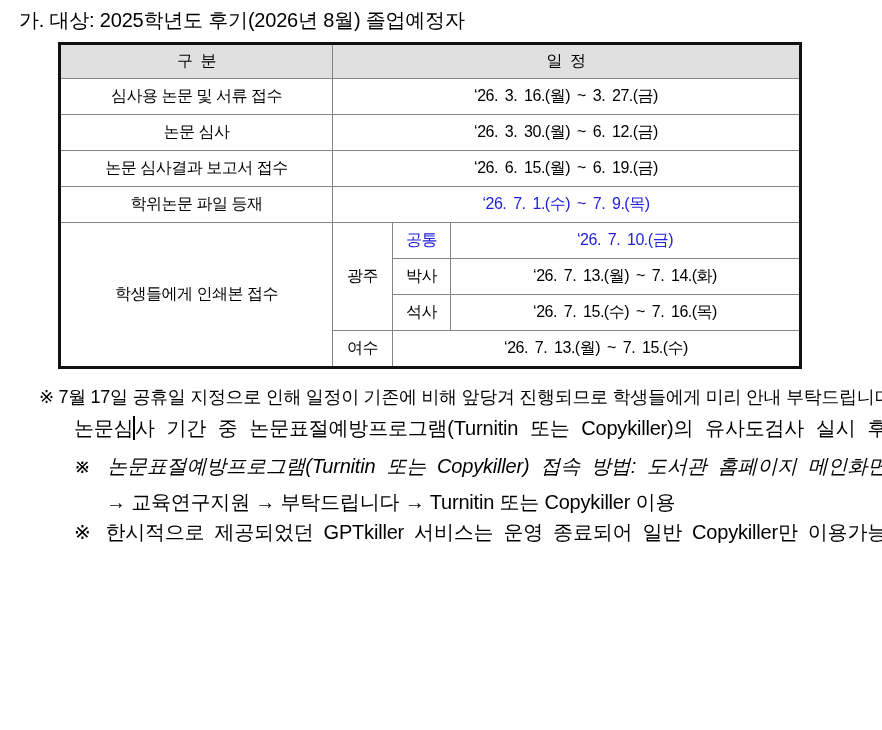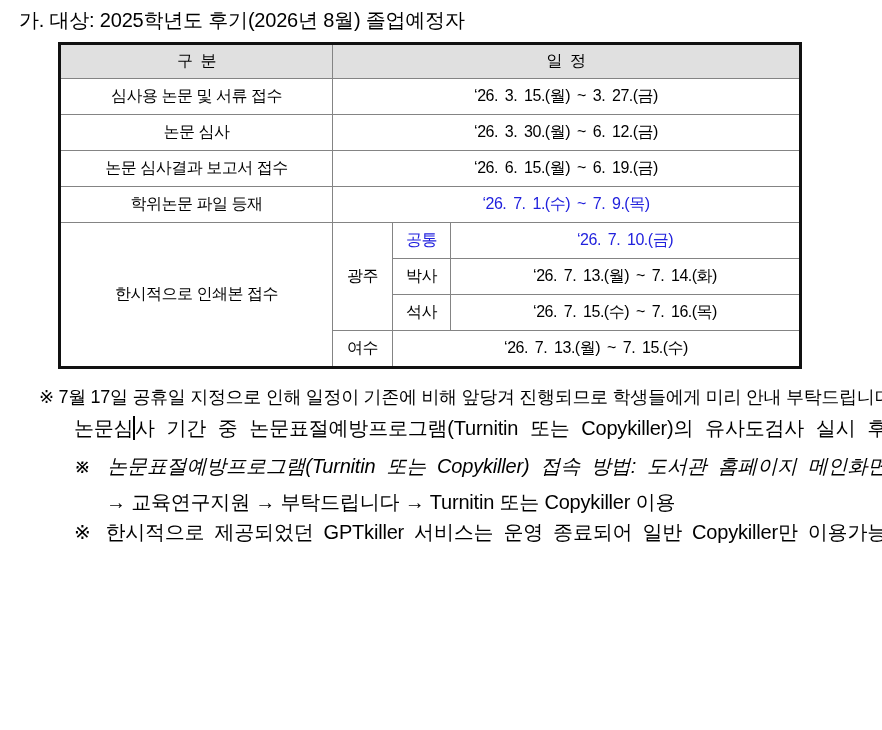--- a/index.html
+++ b/index.html
@@ -81,36 +81,36 @@
         <col class="c3">
         <col class="c4">
       </colgroup>
     <tbody>
       <tr>
         <th>구  분</th>
         <th colspan="3">일  정</th>
       </tr>
       <tr>
         <td class="label">심사용 논문 및 서류 접수</td>
-        <td class="date" colspan="3">‘26. 3. 15.(월) ~ 3. 27.(금)</td>
+        <td class="date" colspan="3">‘26. 3. 16.(월) ~ 3. 27.(금)</td>
       </tr>
       <tr>
         <td class="label">논문 심사</td>
         <td class="date" colspan="3">‘26. 3. 30.(월) ~ 6. 12.(금)</td>
       </tr>
       <tr>
         <td class="label">논문 심사결과 보고서 접수</td>
         <td class="date" colspan="3">‘26. 6. 15.(월) ~ 6. 19.(금)</td>
       </tr>
       <tr>
         <td class="label">학위논문 파일 등재</td>
         <td class="date blue" colspan="3">‘26. 7. 1.(수) ~ 7. 9.(목)</td>
       </tr>
       <tr>
-        <td class="label" rowspan="4">한시적으로 인쇄본 접수</td>
+        <td class="label" rowspan="4">학생들에게 인쇄본 접수</td>
         <td class="ctr" rowspan="3">광주</td>
         <td class="ctr blue">공통</td>
         <td class="date blue">‘26. 7. 10.(금)</td>
       </tr>
       <tr>
         <td class="ctr">박사</td>
         <td class="date">‘26. 7. 13.(월) ~ 7. 14.(화)</td>
       </tr>
       <tr>
         <td class="ctr">석사</td>

